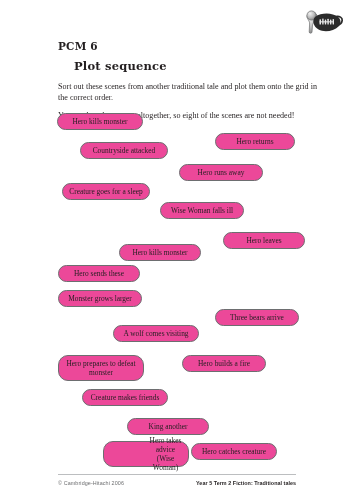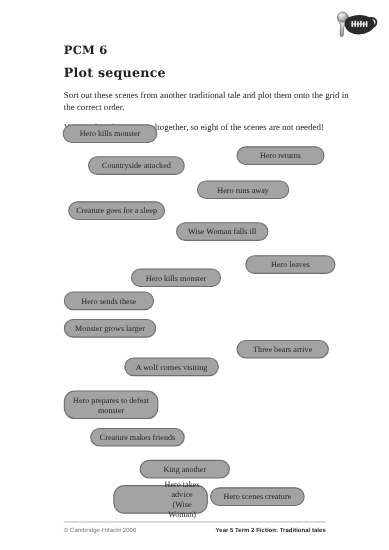--- a/index.html
+++ b/index.html
@@ -39,21 +39,21 @@
     font-size: 10.5px;
     letter-spacing: .2px;
     margin: 0 0 7px 0;
     color: #231f20;
   }
   #page-title {
     font-family: "DejaVu Serif", "Liberation Serif", serif;
     font-weight: bold;
     font-size: 11.5px;
     letter-spacing: .2px;
-    margin: 0 0 8px 0;
+    margin: 0 0 8px 16px;
     color: #231f20;
   }
   .intro-para {
     font-family: "Liberation Serif", "DejaVu Serif", serif;
     font-size: 8.1px;
     line-height: 11px;
     margin: 0 0 7px 0;
     color: #231f20;
   }
 
@@ -62,21 +62,21 @@
     position: absolute;
     left: 0;
     top: 0;
     width: 354px;
     height: 500px;
   }
   .scene-card {
     position: absolute;
     border: 0.9px solid #6d6e70;
     border-radius: 10px;
-    background: #a3a3a3;
+    background: #ec4899;
     font-family: "Liberation Serif", "DejaVu Serif", serif;
     font-size: 7.4px;
     line-height: 9.2px;
     color: #231f20;
     text-align: center;
     display: flex;
     align-items: center;
     justify-content: center;
     padding: 2px 6px;
     white-space: pre-line;
@@ -164,24 +164,25 @@
     <div class="scene-card" style="left: 62px; top: 183px; width: 88px; height: 17px;">Creature goes for a sleep</div>
     <div class="scene-card" style="left: 160px; top: 202px; width: 84px; height: 17px;">Wise Woman falls ill</div>
     <div class="scene-card" style="left: 223px; top: 232px; width: 82px; height: 17px;">Hero leaves</div>
     <div class="scene-card" style="left: 119px; top: 244px; width: 82px; height: 17px;">Hero kills monster</div>
     <div class="scene-card" style="left: 58px; top: 265px; width: 82px; height: 17px;">Hero sends these</div>
     <div class="scene-card" style="left: 58px; top: 290px; width: 84px; height: 17px;">Monster grows larger</div>
     <div class="scene-card" style="left: 215px; top: 309px; width: 84px; height: 17px;">Three bears arrive</div>
     <div class="scene-card" style="left: 113px; top: 325px; width: 86px; height: 17px;">A wolf comes visiting</div>
     <div class="scene-card" style="left: 58px; top: 355px; width: 86px; height: 26px;">Hero prepares to defeat
 monster</div>
+    <div class="scene-card" style="left: 182px; top: 355px; width: 84px; height: 17px;">Hero builds a fire</div>
     <div class="scene-card" style="left: 82px; top: 389px; width: 86px; height: 17px;">Creature makes friends</div>
     <div class="scene-card" style="left: 127px; top: 418px; width: 82px; height: 17px;">King another</div>
     <div class="scene-card" style="left: 103px; top: 441px; width: 86px; height: 26px; padding-left: 45px;">Hero takes advice
 (Wise Woman)</div>
-    <div class="scene-card" style="left: 191px; top: 443px; width: 86px; height: 17px;">Hero scenes creature</div>
+    <div class="scene-card" style="left: 191px; top: 443px; width: 86px; height: 17px;">Hero catches creature</div>
   </div>
 
 <div id="footer">
   <div id="footer-rule"></div>
   <div id="footer-copyright">© Cambridge-Hitachi 2006</div>
   <div id="footer-series">Year 5 Term 2 Fiction: Traditional tales</div>
 </div>
 
 </body></html>

